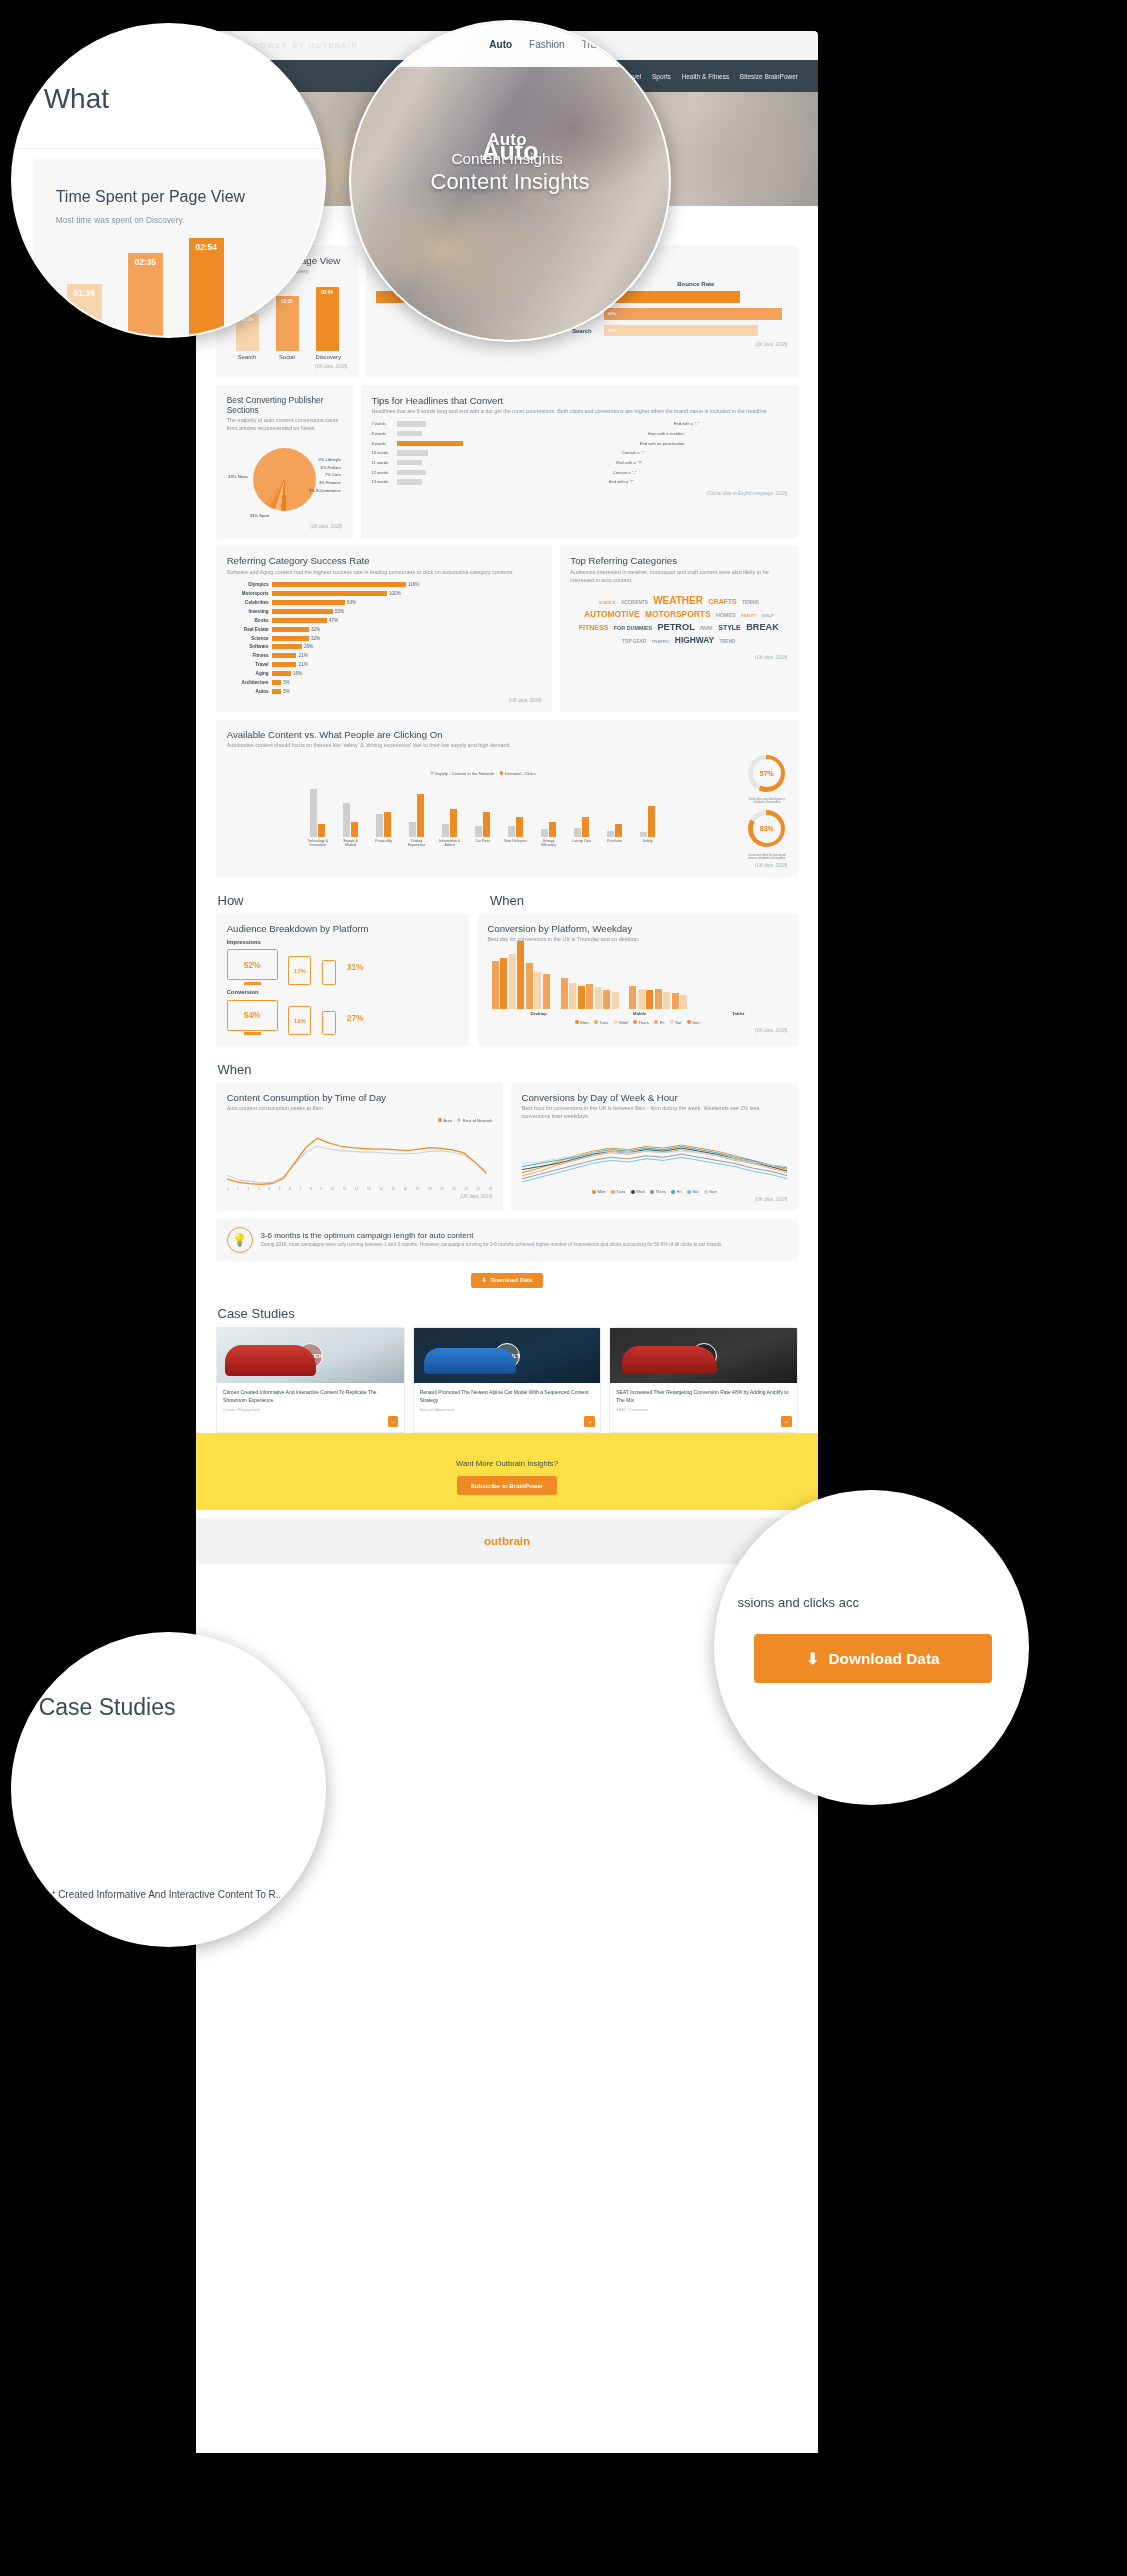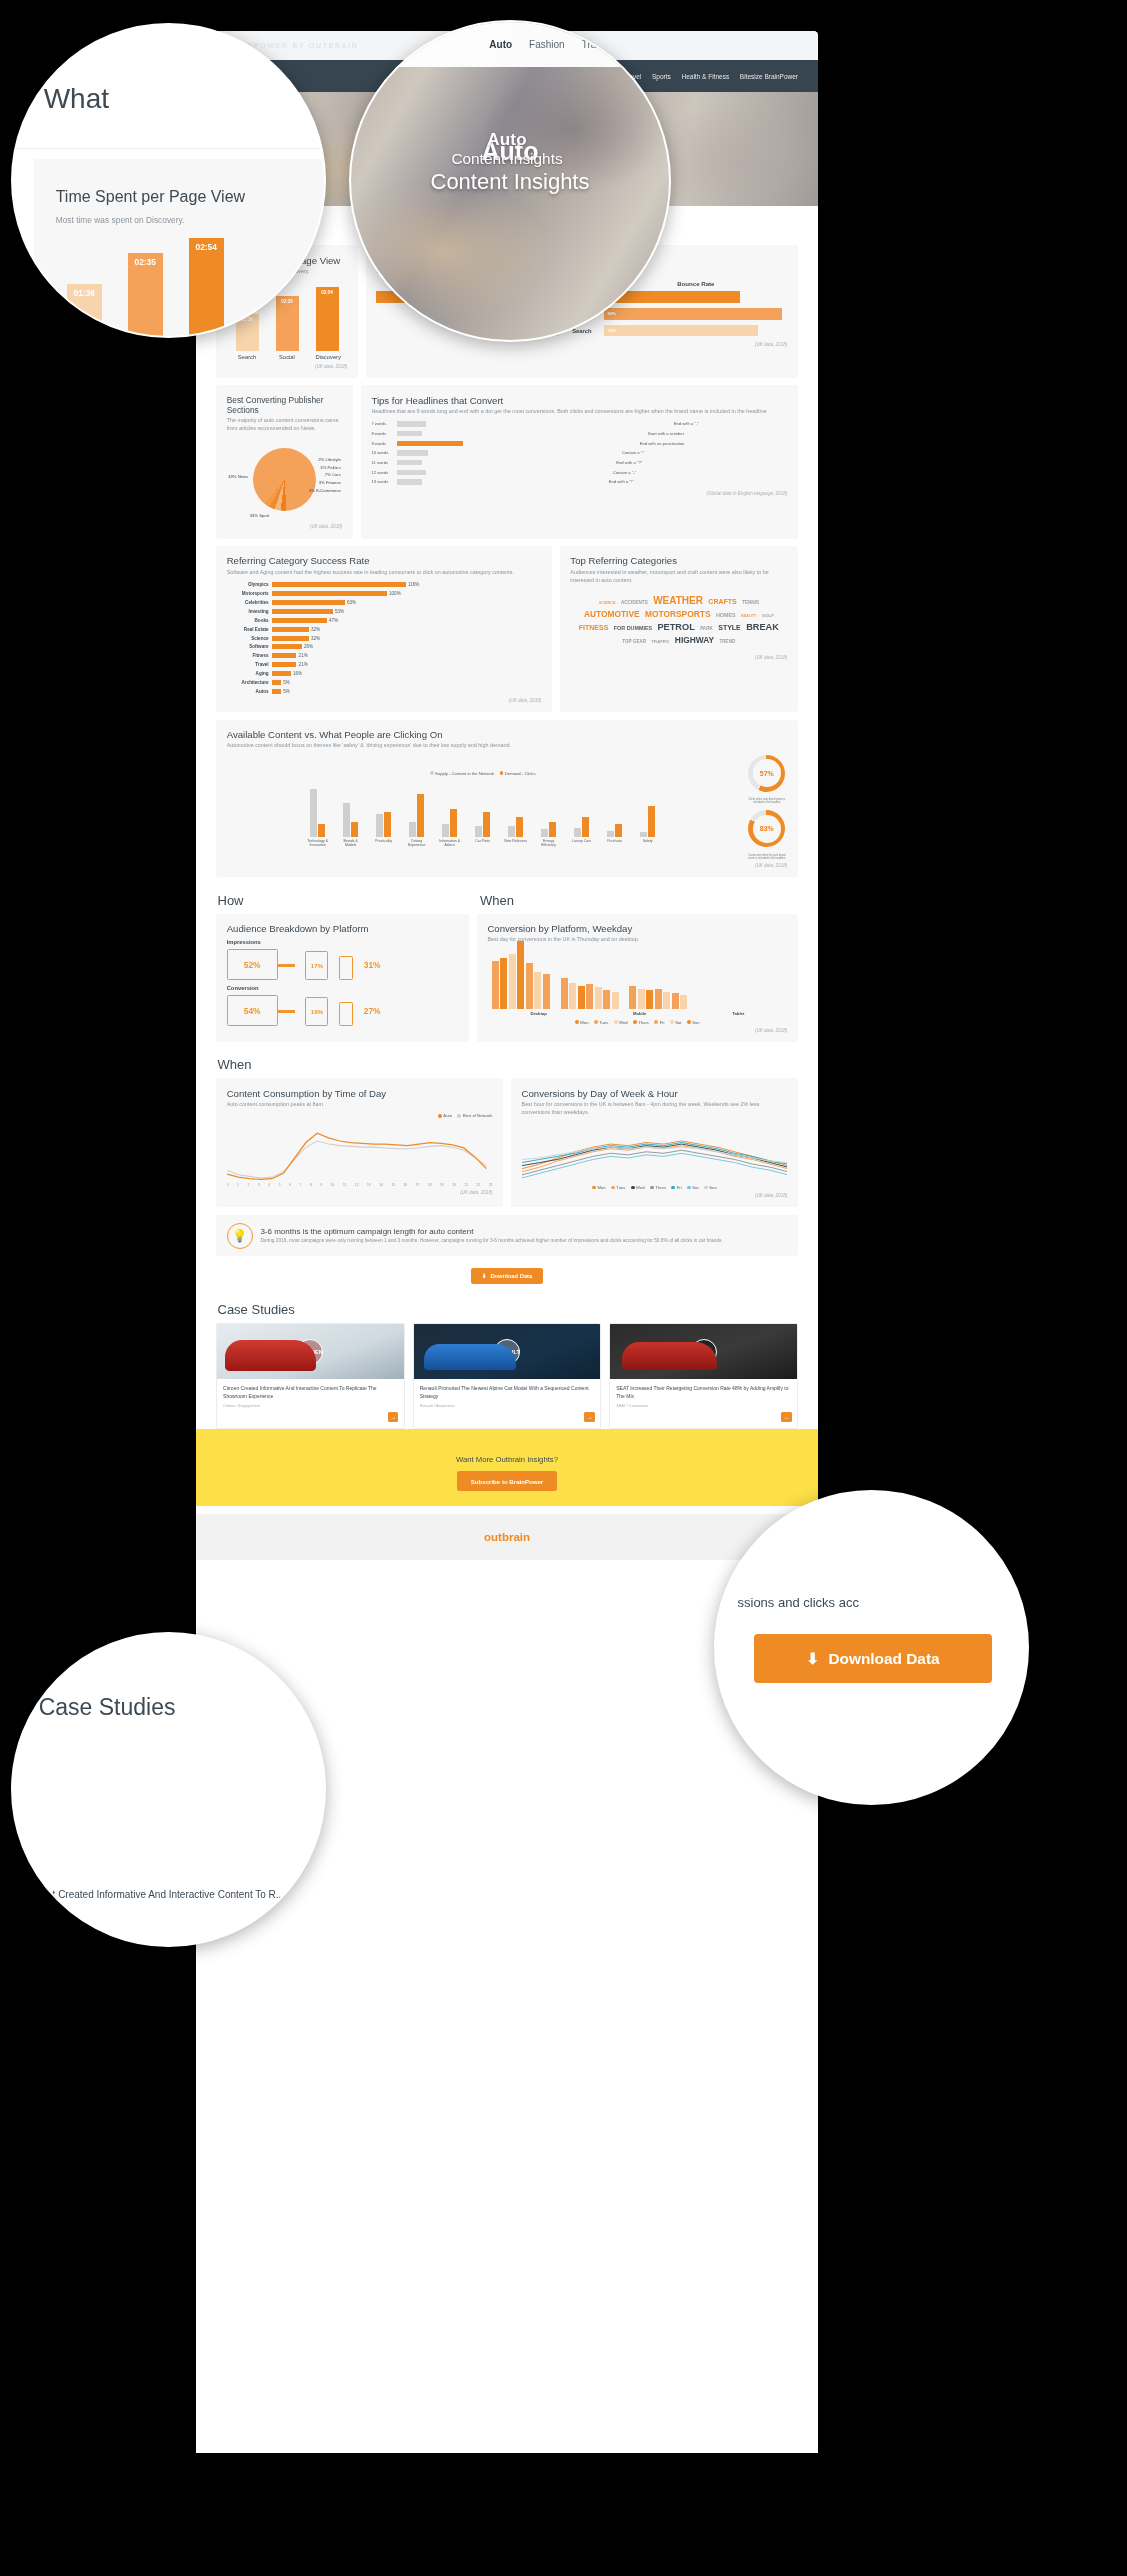--- a/index.html
+++ b/index.html
@@ -125,21 +125,21 @@
   .grplabels div{ width:26px; font-size:3.5px; color:#55606a; text-align:center; line-height:1.2;}
   .donuts{ display:flex; flex-direction:column; gap:6.1px; align-items:center; justify-content:center;}
   .donut{ width:37px; height:37px; border-radius:50%; display:flex; align-items:center; justify-content:center;
     flex-direction:column; position:relative;}
   .donut .inner{ width:28px; height:28px; border-radius:50%; background:#f7f7f7; display:flex;
     align-items:center; justify-content:center; flex-direction:column;}
   .donut .pv{ font-size:7px; font-weight:700; color:#ee7f1a;}
 
   
   .abrow{ display:flex; align-items:flex-end; gap:10.7px; margin:4.6px 0 1.5px 0;}
-  .dev{ display:flex; align-items:center;}
+  .dev{ display:flex; flex-direction:column; align-items:center;}
   .screen{ border:1.5px solid #f0962f; border-radius:1.5px; display:flex; align-items:center; justify-content:center;
     color:#f0962f; font-weight:700;}
   .abtitle{ font-size:5.8px; font-weight:700; color:#3d4a54; margin-top:4.6px;}
 
   
   .wd{ display:flex; align-items:flex-end; gap:1.5px; height:60px; padding:0 4.6px;}
   .wd i{ display:block; width:7px;}
   .wdlegend{ display:flex; gap:5.4px; justify-content:center; margin-top:3.8px; flex-wrap:wrap;}
   .wdlegend div{ display:flex; align-items:center; gap:1.5px; font-size:4.2px; color:#55606a;}
   .dot{ width:3.8px; height:3.8px; border-radius:50%;}
@@ -632,21 +632,21 @@
               <div class="inner">
                   <div class="pv">83%</div>
                 </div>
             </div>
             <div class="pt" style="font-size:2.6px;color:#7b858d;text-align:center;width:41px;line-height:1.25">Conversion when the auto brand name is included in the headline</div>
           </div>
         </div>
         <div class="srcnote">(UK data, 2018)</div>
       </div>
 
-      <div style="display:flex; gap:8px;">
+      <div style="display:flex; gap:18px;">
         <div style="width:253px" class="sectionlabel">How</div>
         <div style="flex:1" class="sectionlabel">When</div>
       </div>
 
       <div class="row">
         <div class="card" style="width:253px">
           <h3>Audience Breakdown by Platform</h3>
           <div class="abtitle">Impressions</div>
           <div class="abrow">
             <div class="dev">

